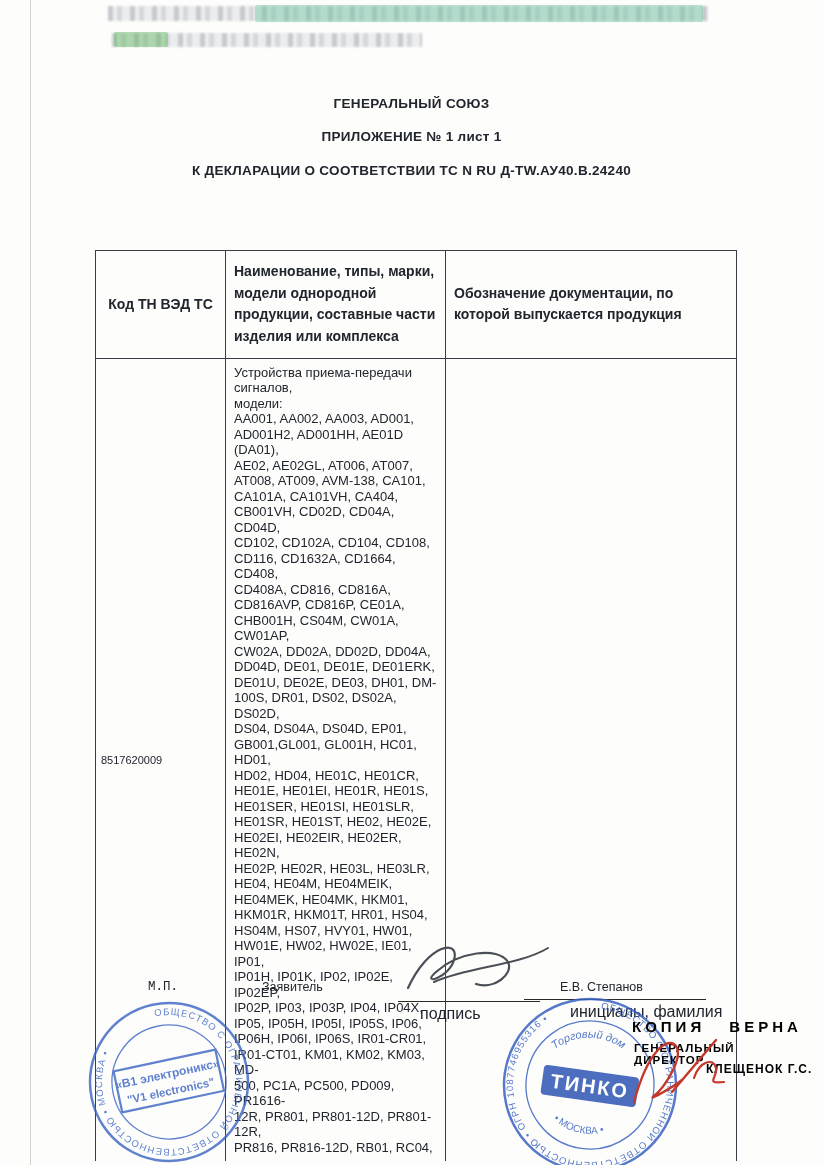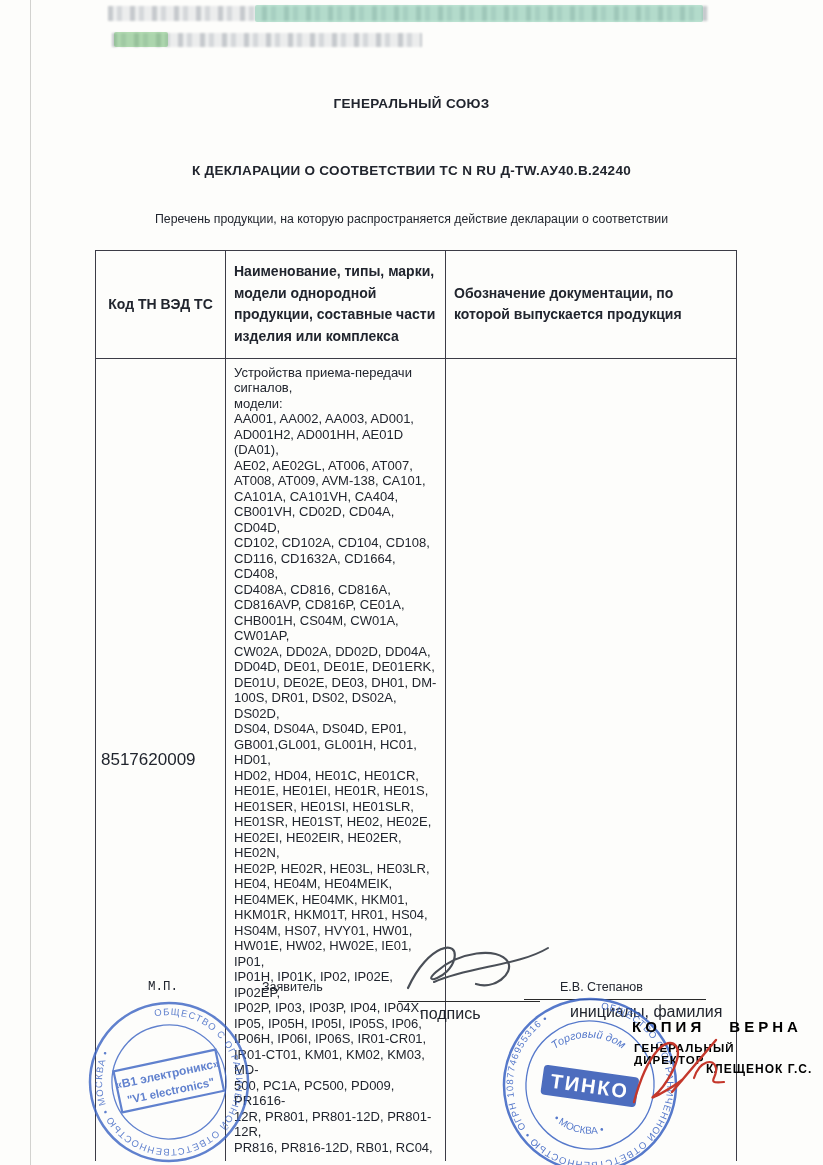--- a/index.html
+++ b/index.html
@@ -27,21 +27,21 @@
   }
   .cell{box-sizing:border-box;}
   .th{
     border-bottom:1px solid #3c3c46;
     display:flex;align-items:center;justify-content:center;
     font-weight:bold;font-size:14px;line-height:1.55;
     padding:10px 8px;min-height:96px;
   }
   .th.rb,.td.rb{border-right:1px solid #3c3c46;}
   .td{min-height:600px;}
-  .td-code{display:flex;align-items:center;padding:4px 4px 4px 5px;font-size:17px;}
+  .td-code{display:flex;align-items:center;padding:4px 4px 4px 5px;font-size:11px;}
   .td-desc{padding:6px 8px;font-size:13px;line-height:15.5px;white-space:pre-line;}
   
   .abs{position:absolute;}
   .lbl{font-size:12.5px;}
   .cap{font-size:16px;}
   .uline{height:1px;background:#2a2a2a;}
   
   svg text{font-family:"Liberation Sans","DejaVu Sans",sans-serif;}
   .stamp{position:absolute;}
   .red-stamp{color:#000000;}
@@ -58,22 +58,22 @@
   <div class="artifact" style="left:108px;top:6px;width:600px;height:15px;">
     <div class="noise"></div>
     <div class="hl" style="left:147px;width:448px;background:#6fc5a2;"></div>
   </div>
   <div class="artifact" style="left:112px;top:33px;width:310px;height:14px;">
     <div class="noise"></div>
     <div class="hl" style="left:2px;width:54px;background:#5fb75f;"></div>
   </div>
 
   <div class="center-line title" style="top:96px;">ГЕНЕРАЛЬНЫЙ СОЮЗ</div>
+  <div class="center-line title" style="top:129px;">ПРИЛОЖЕНИЕ № 1 лист 1</div>
   <div class="center-line title" style="top:163px;">К ДЕКЛАРАЦИИ О СООТВЕТСТВИИ ТС N RU Д-TW.АУ40.В.24240</div>
-  <div class="center-line intro" style="top:212px;">Перечень продукции, на которую распространяется действие декларации о соответствии</div>
 
   <div class="doc-table">
     <div class="cell th rb">Код ТН ВЭД ТС</div>
     <div class="cell th rb">Наименование, типы, марки, модели однородной продукции, составные части изделия или комплекса</div>
     <div class="cell th">Обозначение документации, по которой выпускается продукция</div>
 
     <div class="cell td td-code rb">8517620009</div>
     <div class="cell td td-desc rb">Устройства приема-передачи сигналов,
 модели:
 AA001, AA002, AA003, AD001,

